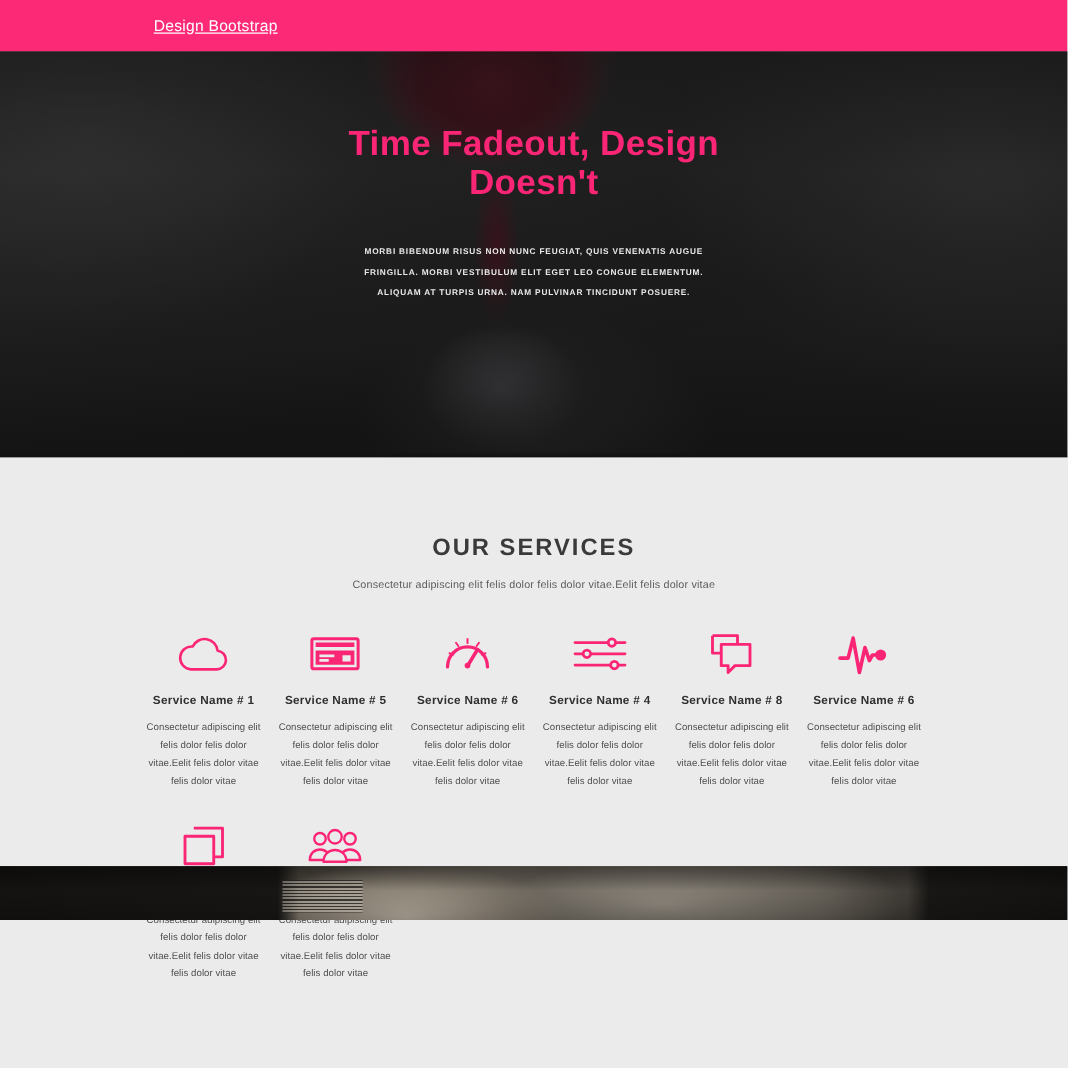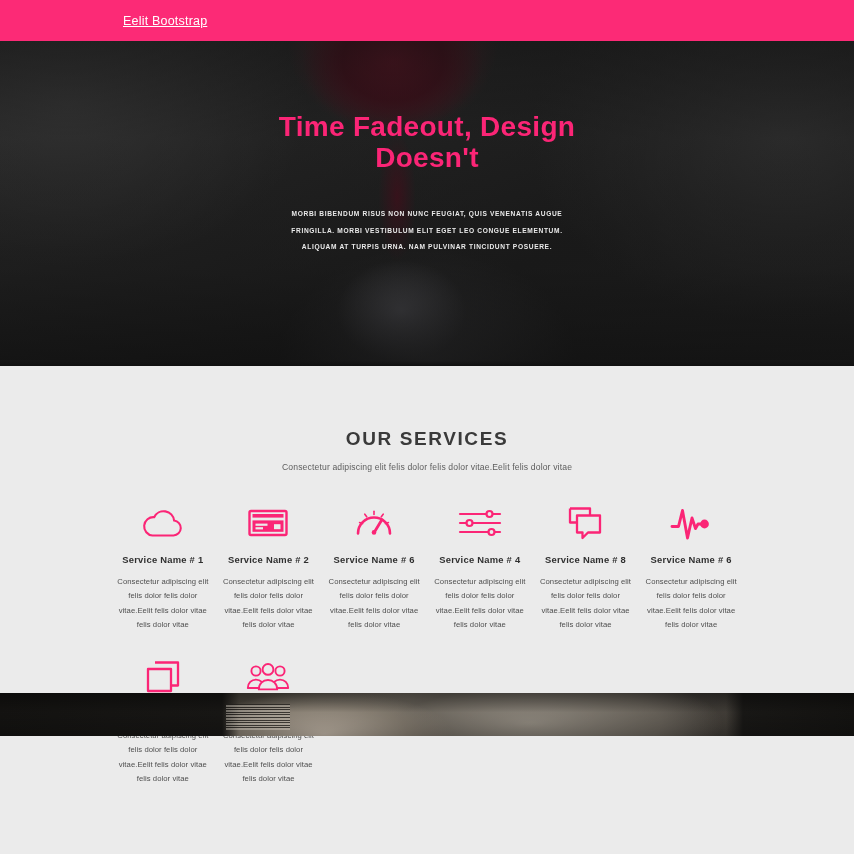--- a/index.html
+++ b/index.html
@@ -88,21 +88,21 @@
     text-align:center;
     padding-top:58px;
   }
   .hero-title {
     color:#fb2576;
     font-size:28px;
     font-weight:bold;
     line-height:1.12;
     letter-spacing:.3px;
     max-width:300px;
-    margin:12px auto;
+    margin:0 auto;
   }
   .hero-sub {
     margin:32px auto 0;
     max-width:300px;
     color:#e9e9e9;
     font-size:6.6px;
     font-weight:bold;
     letter-spacing:.65px;
     line-height:2.55;
     text-transform:uppercase;
@@ -204,21 +204,21 @@
     left:226px; top:11px;
     width:64px; height:26px;
     background:repeating-linear-gradient(to bottom, rgba(30,28,26,.85) 0 1px, rgba(210,203,192,.5) 1px 2.6px);
     opacity:.85;
   }
 </style>
 </head>
 <body>
 
 <nav class="navbar">
-  <a class="brand" href="#">Eelit  Bootstrap</a>
+  <a class="brand" href="#">Design  Bootstrap</a>
 </nav>
 
 <header class="hero">
   <div class="hero-bg"></div>
   <div class="hero-shadowline"></div>
   <div class="hero-content">
     <h1 class="hero-title">Time Fadeout, Design Doesn't</h1>
     <p class="hero-sub">Morbi bibendum risus non nunc feugiat, quis venenatis augue fringilla. Morbi vestibulum elit eget leo congue elementum. Aliquam at turpis urna. Nam pulvinar tincidunt posuere.</p>
   </div>
 </header>
@@ -243,21 +243,21 @@
       <div class="service-icon">
         <svg width="42" height="32" viewBox="0 0 42 32" fill="none" stroke="#fb2576" stroke-width="2.4">
           <rect x="2.5" y="4" width="37" height="24" rx="1.5"></rect>
           <rect x="5.5" y="7" width="31" height="3.6" fill="#fb2576" stroke="none"></rect>
           <rect x="5.5" y="13.4" width="31" height="11.4" fill="#fb2576" stroke="none"></rect>
           <rect x="8.5" y="16.6" width="12" height="2.2" fill="#ebebeb" stroke="none"></rect>
           <rect x="8.5" y="20.2" width="7.5" height="2.2" fill="#ebebeb" stroke="none"></rect>
           <rect x="27" y="17.2" width="6.5" height="5" fill="#ebebeb" stroke="none"></rect>
         </svg>
       </div>
-      <div class="service-name">Service Name # 2</div>
+      <div class="service-name">Service Name # 5</div>
       <div class="service-desc">Consectetur adipiscing elit felis dolor felis dolor vitae.Eelit felis dolor vitae felis dolor vitae</div>
     </div>
 
     <div class="service">
       <div class="service-icon">
         <svg width="40" height="34" viewBox="0 0 40 34" fill="none" stroke="#fb2576" stroke-width="2.6" stroke-linecap="round">
           <path d="M4 27.5a16 16 0 1 1 32 0"></path>
           <g stroke-width="1.6">
             <path d="M20 5.2v3.2"></path>
               <path d="M10.8 8.2l1.9 2.6"></path>

